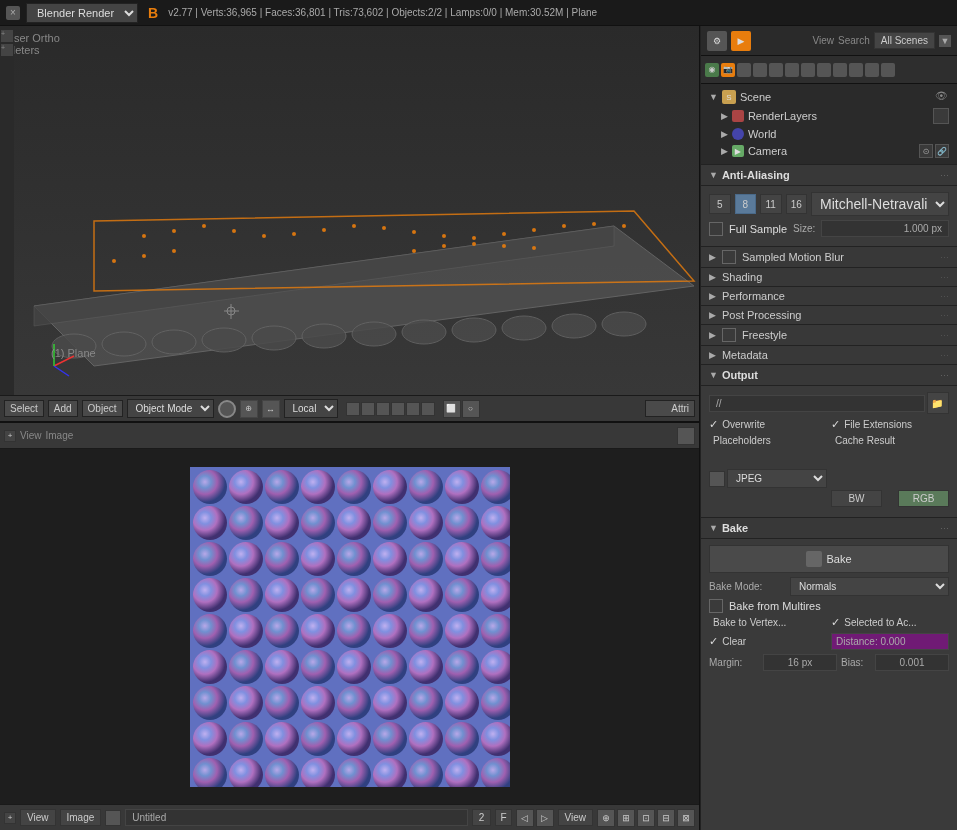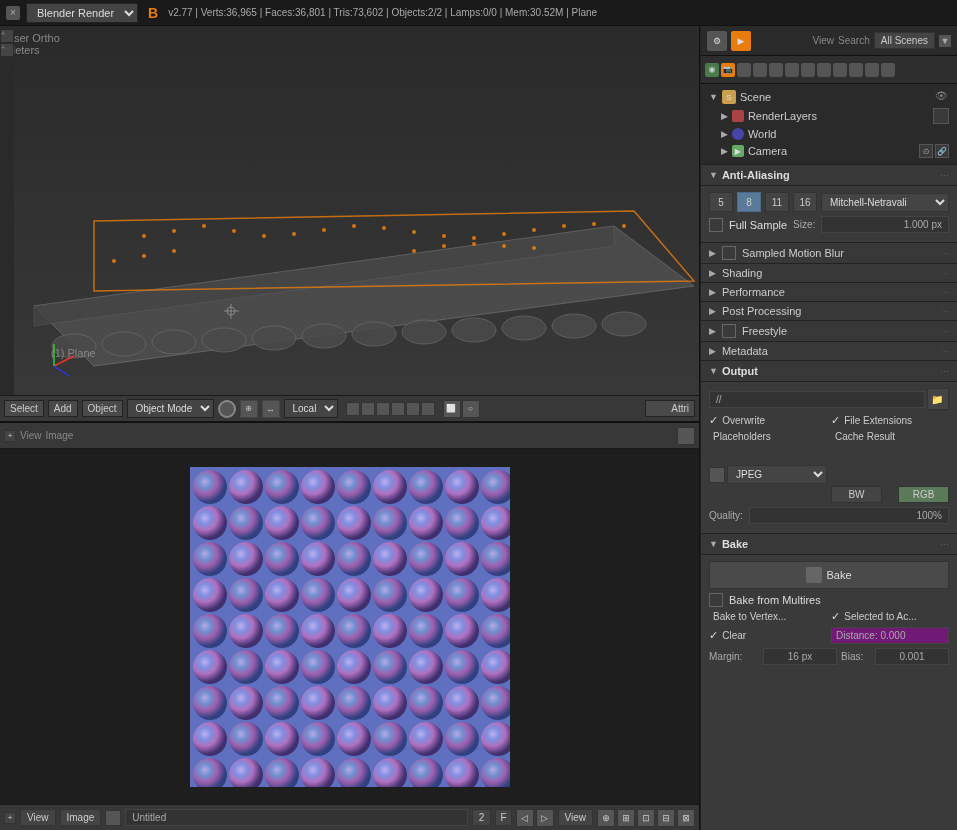--- a/index.html
+++ b/index.html
@@ -57,21 +57,21 @@
     .section-header { display: flex; align-items: center; padding: 4px 8px; background: #383838; cursor: pointer; border-top: 1px solid #222; gap: 4px; }
     .section-header .arrow { color: #aaa; font-size: 9px; }
     .section-header .label { color: #ddd; font-size: 11px; font-weight: bold; }
     .section-header .expand-icon { margin-left: auto; color: #666; font-size: 9px; }
 
     
     .aa-section { padding: 6px 8px; background: #3a3a3a; border-top: 1px solid #222; }
     .aa-row { display: flex; align-items: center; gap: 4px; margin-bottom: 4px; }
     .aa-btn { width: 24px; height: 20px; background: #444; border: 1px solid #333; color: #ccc; font-size: 10px; cursor: pointer; display: flex; align-items: center; justify-content: center; }
     .aa-btn.active { background: #5a7a9a; border-color: #4a6a8a; }
-    .filter-select { flex: 1; background: #444; border: 1px solid #333; color: #ddd; padding: 2px 4px; font-size: 10px; cursor: pointer; }
+    .filter-select { flex: 1; background: #444; border: 1px solid #333; color: #ddd; padding: 2px 4px; font-size: 14px; cursor: pointer; }
     .checkbox-row { display: flex; align-items: center; gap: 6px; margin-bottom: 3px; }
     .checkbox-row .cb { width: 14px; height: 14px; border: 1px solid #666; background: #3a6a3a; display: flex; align-items: center; justify-content: center; color: #aed; font-size: 9px; cursor: pointer; flex-shrink: 0; }
     .checkbox-row .cb.unchecked { background: #3a3a3a; }
     .size-field { flex: 1; background: #333; border: 1px solid #444; color: #aaa; padding: 2px 6px; font-size: 10px; text-align: right; cursor: pointer; }
 
     
     .output-section { padding: 6px 8px; background: #3a3a3a; border-top: 1px solid #222; }
     .output-path { display: flex; align-items: center; gap: 2px; margin-bottom: 4px; }
     .path-field { flex: 1; background: #333; border: 1px solid #444; color: #aaa; padding: 2px 6px; font-size: 10px; cursor: pointer; }
     .path-btn { width: 22px; height: 22px; background: #444; border: 1px solid #333; color: #ccc; cursor: pointer; display: flex; align-items: center; justify-content: center; font-size: 10px; }
@@ -549,37 +549,39 @@
             <div style="width:16px;height:16px;background:#555;border:1px solid #333;"></div>
             <select class="format-select">
               <option>JPEG</option>
             </select>
           </div>
           <div style="display:flex;gap:16px;flex:1;margin-top:40px;">
             <div class="bw-btn">BW</div>
             <div class="rgb-btn active">RGB</div>
           </div>
         </div>
-        <div class="quality-row">
-          <span style="font-size:10px;color:#aaa;">Quality:</span>
-          <div class="quality-field">100%</div>
-        </div>
       </div>
 
       <div class="section-header">
         <span class="arrow">▼</span>
         <span class="label">Bake</span>
         <span class="expand-icon">···</span>
       </div>
       <div class="bake-section">
         <div class="bake-btn-large">
           <div class="icon"></div>
           <span>Bake</span>
         </div>
 
+        <div class="field-row">
+          <span class="field-label">Bake Mode:</span>
+          <select class="field-select">
+            <option>Normals</option>
+          </select>
+        </div>
 
         <div class="checkbox-row">
           <div class="cb unchecked"></div>
           <span>Bake from Multires</span>
         </div>
 
 
         <div class="two-col">
           <div style="display:flex;align-items:center;gap:4px;flex:1;">
             <div class="cb unchecked"></div>

